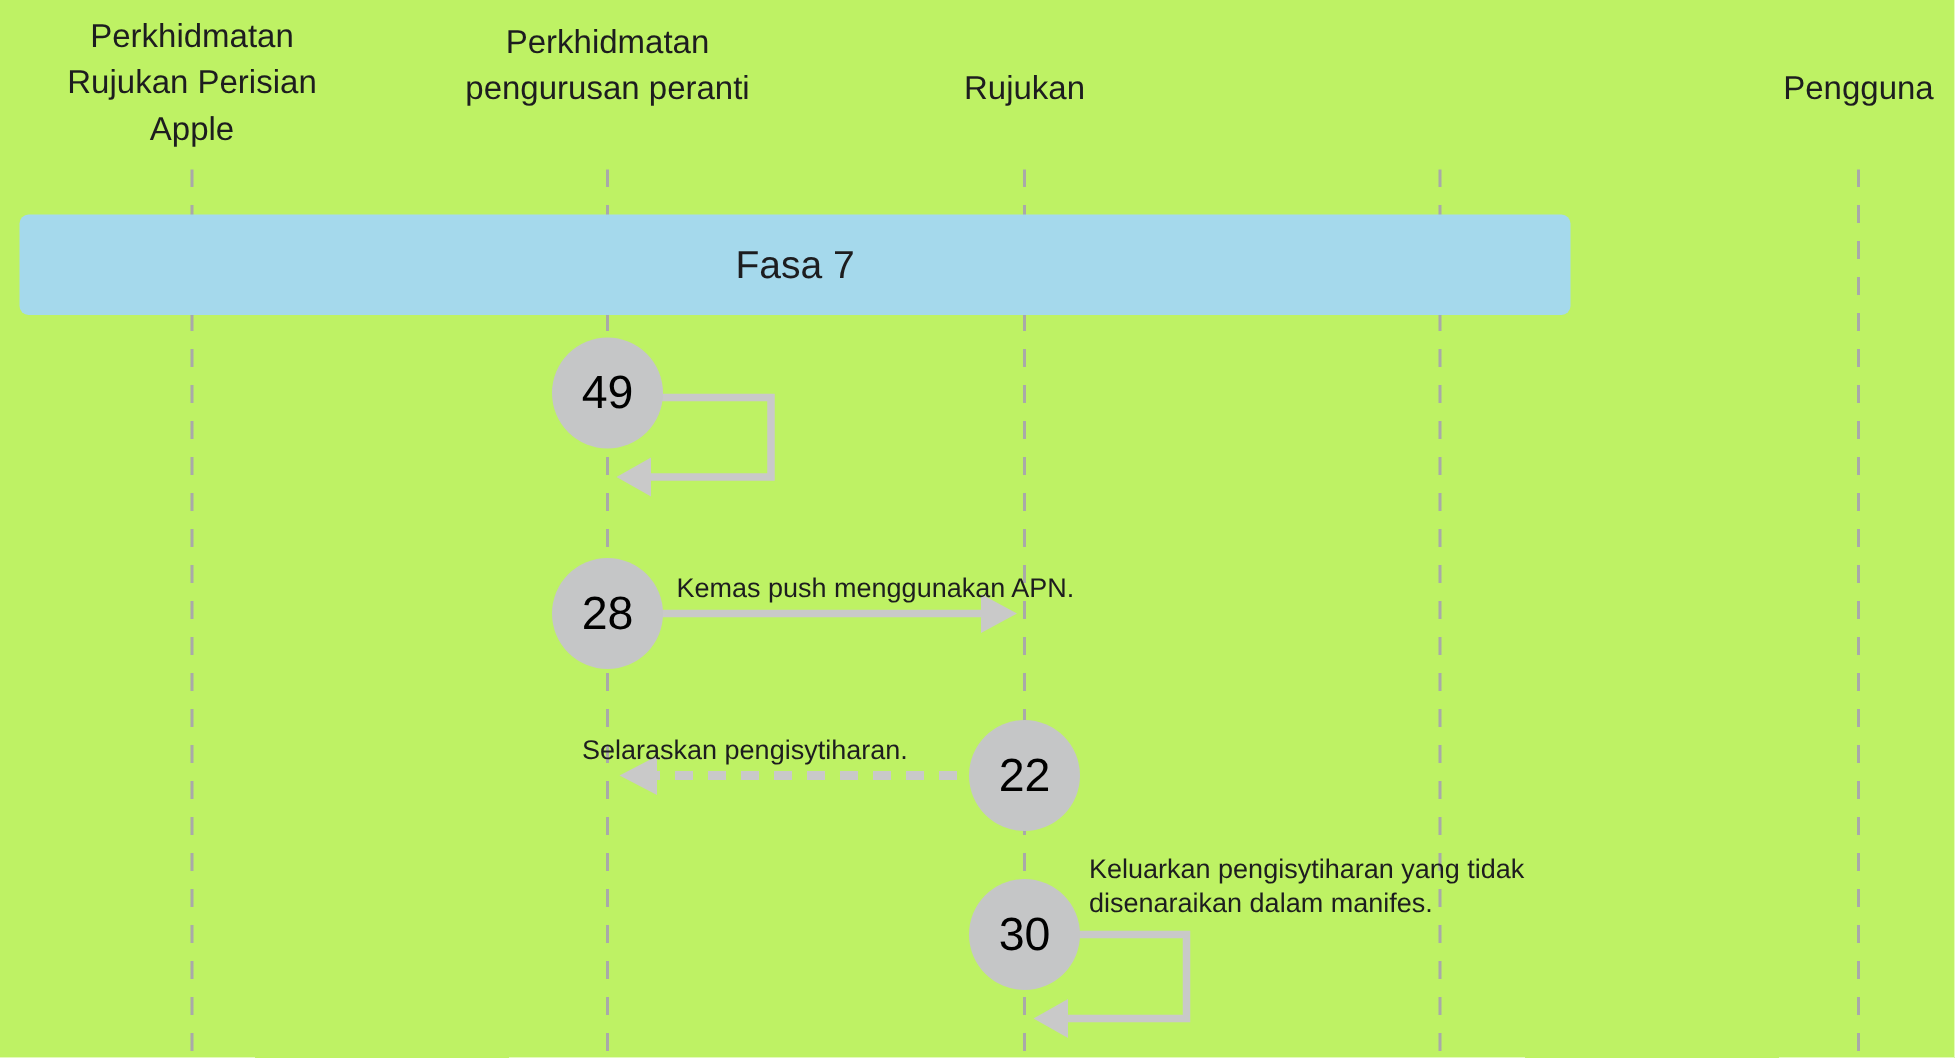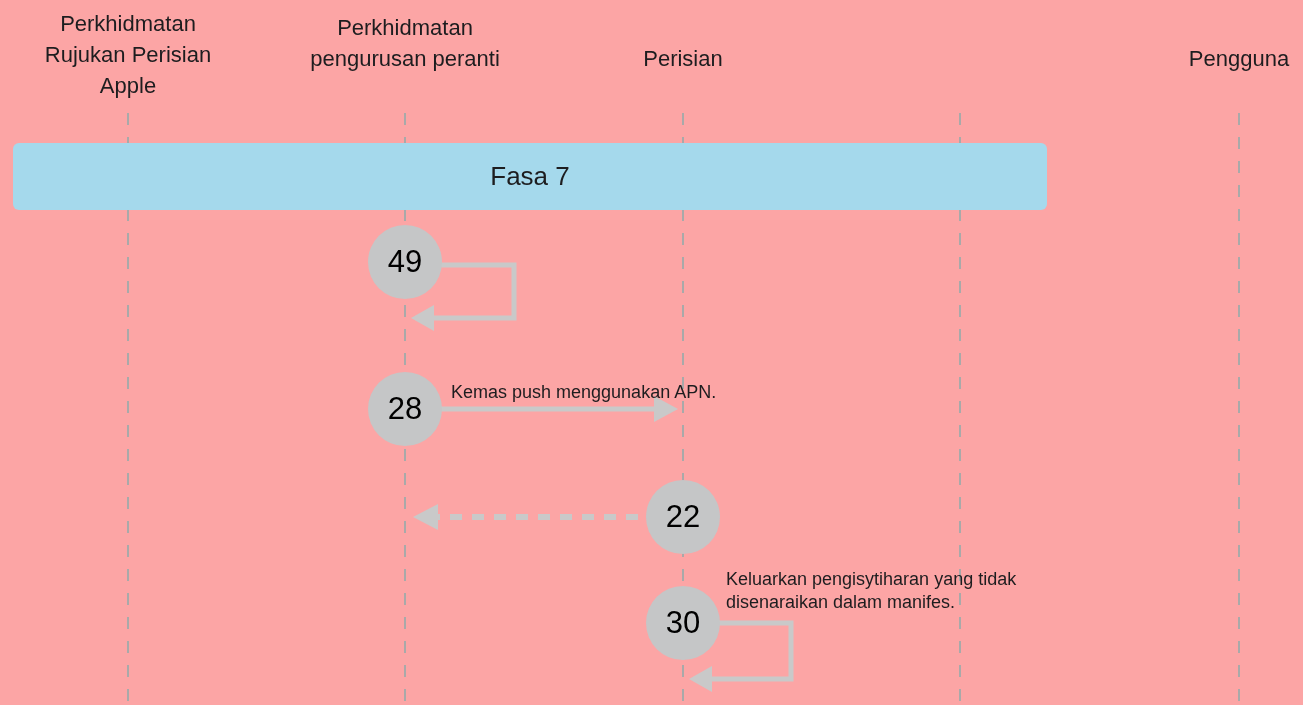--- a/index.html
+++ b/index.html
@@ -1,19 +1,19 @@
 <!DOCTYPE html>
 <html style="--banner_blue: #a5d9ec; --circle_gray: #c5c6c7; --arrow_gray: #c9c9c9; --lifeline_gray: #a9a9a9; --text_black: #1d1d1f;"><head>
 <meta charset="utf-8">
 <style>
   html,body{margin:0;padding:0;background:#ffffff;}
   .canvas{
     position:relative;
     width:1303px;height:705px;
-    background:#fca5a5;
+    background:#bef264;
     font-family:"Liberation Sans", sans-serif;
     color:var(--text_black,#1d1d1f);
     overflow:hidden;
   }
   
   .lifeline{
     position:absolute;top:113px;height:590px;width:2px;
     background:repeating-linear-gradient(
       to bottom,
       var(--lifeline_gray,#a9a9a9) 0 12px,
@@ -77,21 +77,21 @@
 <div class="canvas">
 
   <div class="lifeline" id="lifeline-1"></div>
   <div class="lifeline" id="lifeline-2"></div>
   <div class="lifeline" id="lifeline-3"></div>
   <div class="lifeline" id="lifeline-4"></div>
   <div class="lifeline" id="lifeline-5"></div>
 
   <div class="actor" id="actor-1">Perkhidmatan Rujukan Perisian Apple</div>
   <div class="actor" id="actor-2">Perkhidmatan pengurusan peranti</div>
-  <div class="actor" id="actor-3">Perisian</div>
+  <div class="actor" id="actor-3">Rujukan</div>
   <div class="actor" id="actor-5">Pengguna</div>
 
   <div class="banner">
     <span>Fasa 7</span>
   </div>
 
   <svg class="arrows" width="1303" height="705" viewBox="0 0 1303 705">
 
     <path class="arrow" d="M 405 265 H 514 V 318 H 432"></path>
     <polygon class="arrowhead" points="411,318 434,305 434,331"></polygon>
@@ -105,15 +105,16 @@
     <path class="arrow" d="M 683 623 H 791 V 679 H 710"></path>
     <polygon class="arrowhead" points="689,679 712,666 712,692"></polygon>
   </svg>
 
   <div class="step-circle" id="circle-27">49</div>
   <div class="step-circle" id="circle-28">28</div>
   <div class="step-circle" id="circle-29">22</div>
   <div class="step-circle" id="circle-30">30</div>
 
   <div class="step-label" id="label-28">Kemas push menggunakan APN.</div>
+  <div class="step-label" id="label-29">Selaraskan pengisytiharan.</div>
   <div class="step-label wrap" id="label-30">Keluarkan pengisytiharan yang tidak disenaraikan dalam manifes.</div>
 
 </div>
 
 </body></html>

